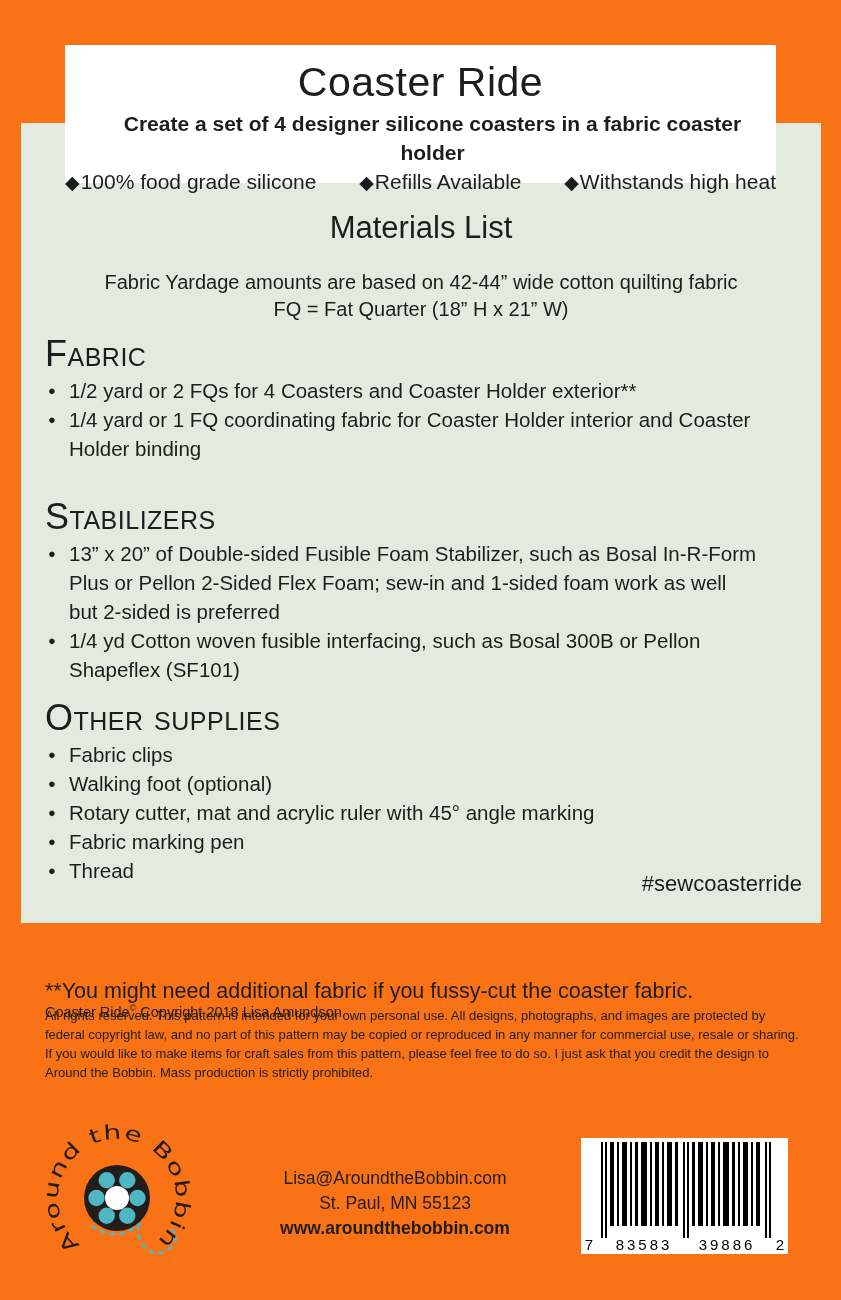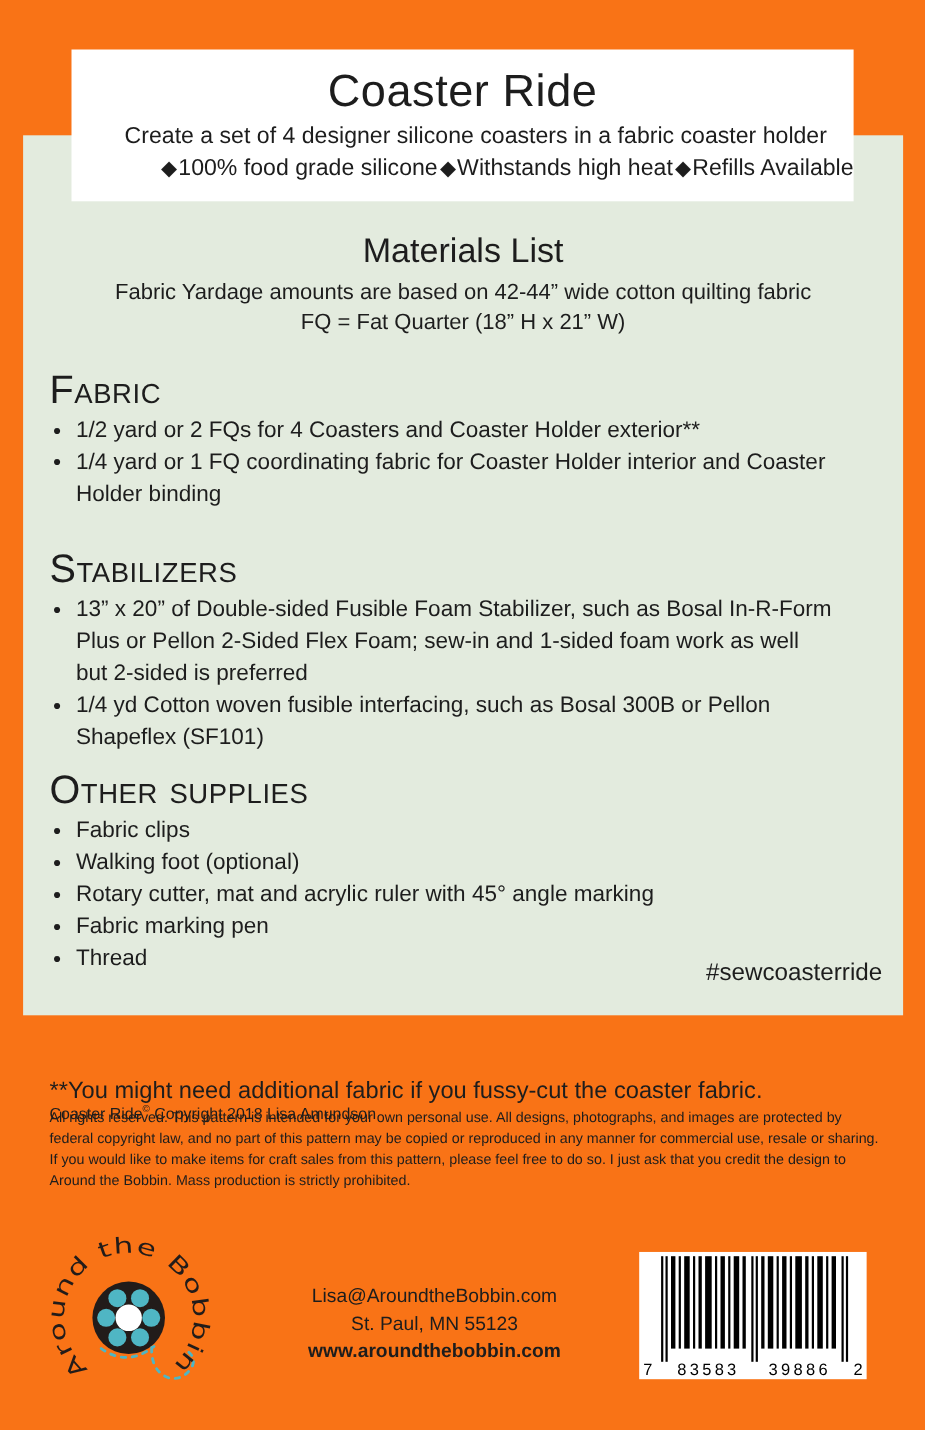--- a/index.html
+++ b/index.html
@@ -31,45 +31,45 @@
     padding-top: 10px;
   }
   .header-box h1 {
     font-size: 41px;
     font-weight: 400;
     line-height: 54px;
     letter-spacing: 0.5px;
   }
   .header-box .subtitle {
     font-size: 21px;
-    font-weight: 400;
+    font-weight: 700;
     line-height: 29px;
     padding-left: 24px;
   }
   .features {
     display: flex;
-    justify-content: flex-end;
+    justify-content: space-between;
     gap: 2px;
     font-size: 21px;
     line-height: 30px;
   }
   .feature { white-space: nowrap; }
   .feature .diamond { font-size: 19px; margin-right: 1px; }
   
   .materials-head {
     position: absolute;
     left: 21px; top: 207px;
     width: 800px;
     text-align: center;
   }
   .materials-head h2 {
     font-size: 31px;
     font-weight: 400;
     line-height: 42px;
-    margin-bottom: 4px;
+    margin-bottom: 20px;
   }
   .materials-head .note { font-size: 20px; line-height: 27px; }
   
   .content {
     position: absolute;
     left: 45px; top: 336px;
     width: 712px;
   }
   .mat-section h3 {
     font-variant: small-caps;
@@ -145,22 +145,22 @@
 
 <div class="page">
 
   <div class="panel"></div>
 
   <div class="header-box">
     <h1>Coaster Ride</h1>
     <div class="subtitle">Create a set of 4 designer silicone coasters in a fabric coaster holder</div>
     <div class="features">
       <span class="feature"><span class="diamond">◆</span><span>100% food grade silicone</span></span>
+      <span class="feature"><span class="diamond">◆</span><span>Refills Available</span></span>
       <span class="feature"><span class="diamond">◆</span><span>Withstands high heat</span></span>
-      <span class="feature"><span class="diamond">◆</span><span>Refills Available</span></span>
     </div>
   </div>
 
   <div class="materials-head">
     <h2>Materials List</h2>
     <div class="note">Fabric Yardage amounts are based on 42-44” wide cotton quilting fabric</div>
     <div class="note">FQ = Fat Quarter (18” H x 21” W)</div>
   </div>
 
   <div class="content">

